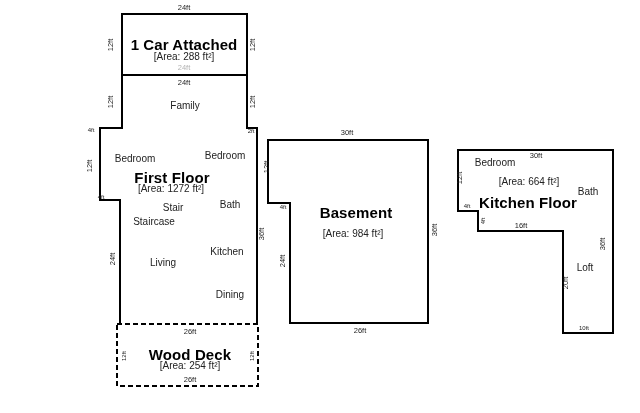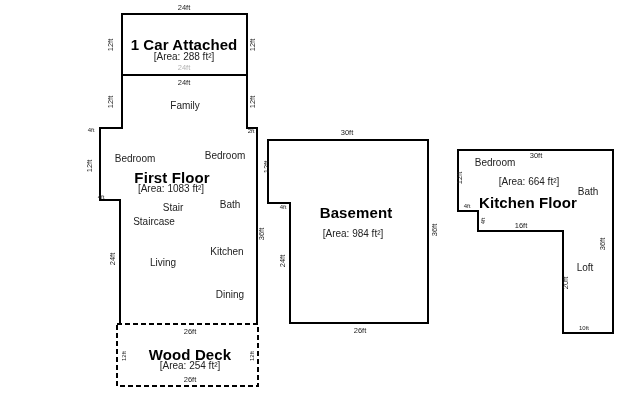--- a/index.html
+++ b/index.html
@@ -48,21 +48,21 @@
   <div class="lbl dim" style="left:184px;top:83px">24ft</div>
   <div class="lbl dim v" style="left:111px;top:102px">12ft</div>
   <div class="lbl dim v" style="left:253px;top:102px">12ft</div>
   <div class="lbl room" style="left:185px;top:106px">Family</div>
   <div class="lbl sm" style="left:91px;top:130px">4ft</div>
   <div class="lbl sm" style="left:251px;top:131px">2ft</div>
   <div class="lbl room" style="left:135px;top:159px">Bedroom</div>
   <div class="lbl room" style="left:225px;top:156px">Bedroom</div>
   <div class="lbl dim v" style="left:90px;top:166px">12ft</div>
   <div class="lbl name" style="left:172px;top:177px">First Floor</div>
-  <div class="lbl area" style="left:171px;top:189px">[Area: 1083 ft²]</div>
+  <div class="lbl area" style="left:171px;top:189px">[Area: 1272 ft²]</div>
   <div class="lbl sm" style="left:101px;top:197px">4ft</div>
   <div class="lbl room" style="left:230px;top:205px">Bath</div>
   <div class="lbl room" style="left:173px;top:208px">Stair</div>
   <div class="lbl room" style="left:154px;top:222px">Staircase</div>
   <div class="lbl dim v" style="left:113px;top:259px">24ft</div>
   <div class="lbl room" style="left:163px;top:263px">Living</div>
   <div class="lbl room" style="left:227px;top:252px">Kitchen</div>
   <div class="lbl room" style="left:230px;top:295px">Dining</div>
   <div class="lbl dim v" style="left:262px;top:234px">36ft</div>
 

